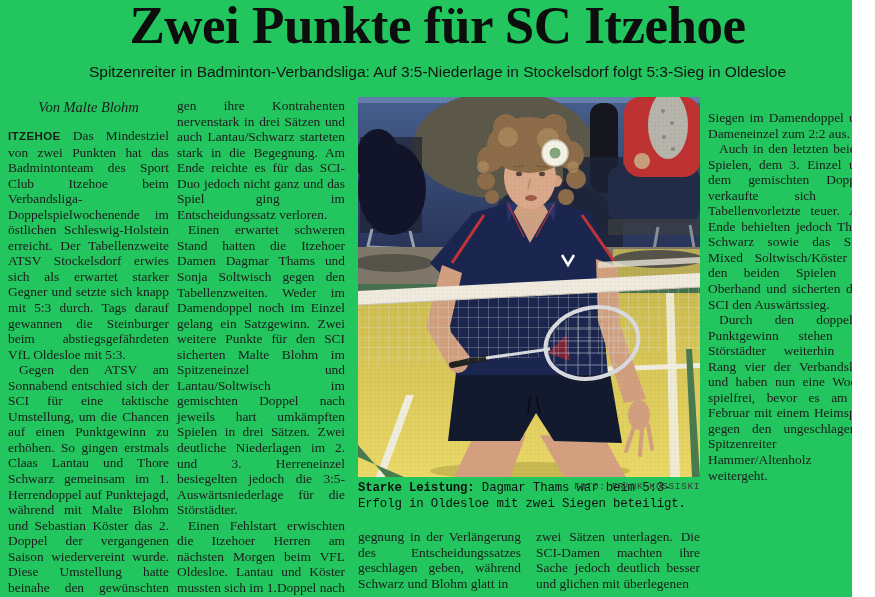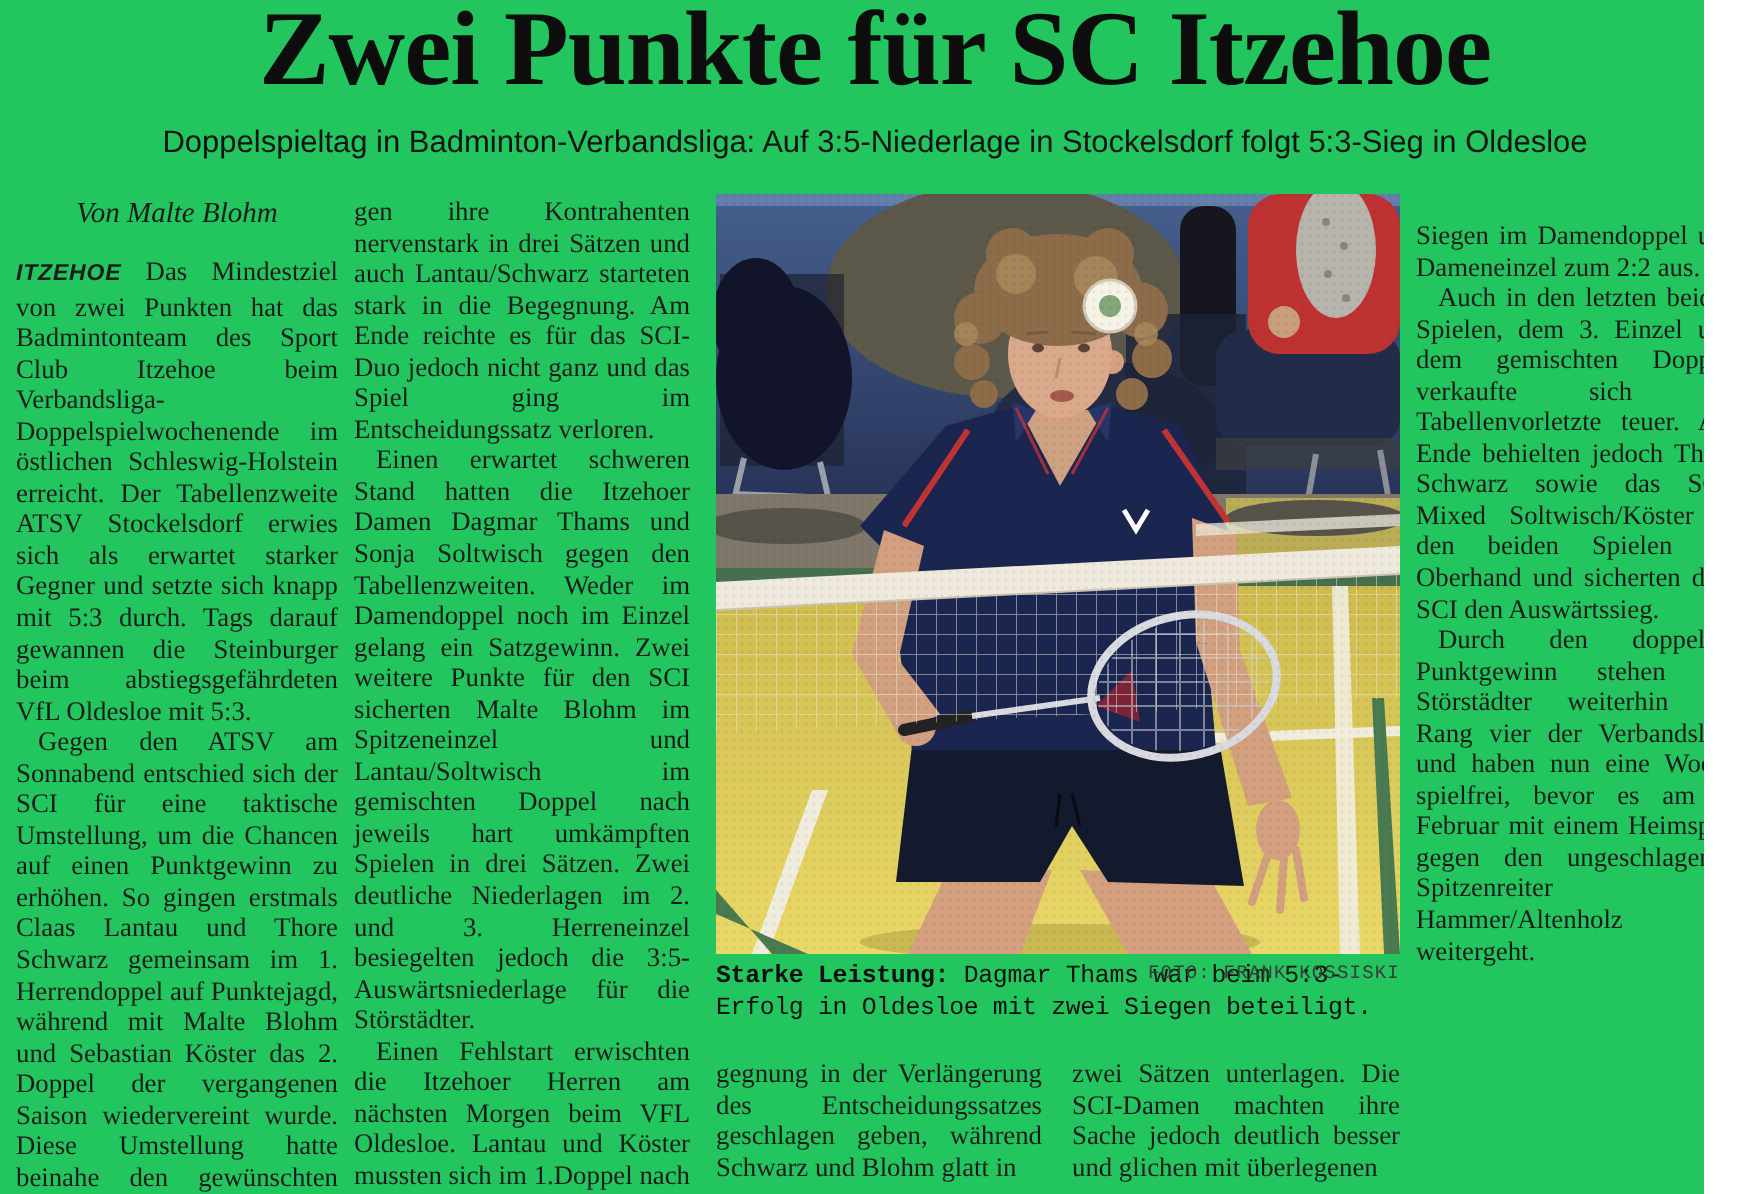--- a/index.html
+++ b/index.html
@@ -21,21 +21,21 @@
   .col {
     position:absolute; text-align:justify;
     font-size:13.4px; line-height:15.55px; color:#1c1c1c;
     hyphens:auto; -webkit-hyphens:auto;
   }
   .col p { margin:0; }
   p.ind { text-indent:11px; }
   .byline { font-style:italic; font-size:14.5px; line-height:16px; margin:1px 0 13px 0; text-align:center; }
   .dateline {
     font-family:"Liberation Sans", sans-serif; font-weight:700;
-    font-size:11.5px; letter-spacing:0.4px;font-style:italic;
+    font-size:11.5px; letter-spacing:0.4px;
   }
   .col1 { left:8px;   top:98px;  width:161px; height:497px; }
   .col2 { left:177px; top:98px;  width:168px; height:497px; }
   .col5 { left:708px; top:110px;  width:161px; height:497px; }
   .subA { left:358px; top:529px; width:163px; height:67px; overflow:hidden; }
   .subB { left:536px; top:529px; width:164px; height:67px; overflow:hidden; }
   figure.photo { position:absolute; left:358px; top:97px; width:342px; margin:0; }
   figure.photo svg { display:block; }
   .caption {
     position:relative; margin-top:3px; text-align:left;
@@ -47,21 +47,21 @@
     position:absolute; right:0; bottom:17px;
     font-size:9.5px; letter-spacing:0.6px; color:#3a3a3a; font-weight:400;
   }
 </style>
 </head>
 <body>
 
 <div class="page">
 
   <h1 class="headline">Zwei Punkte für SC Itzehoe</h1>
-  <div class="subheadline">Doppelspieltag in Badminton-Verbandsliga: Auf 3:5-Niederlage in Stockelsdorf folgt 5:3-Sieg in Oldesloe</div>
+  <div class="subheadline">Spitzenreiter in Badminton-Verbandsliga: Auf 3:5-Niederlage in Stockelsdorf folgt 5:3-Sieg in Oldesloe</div>
 
   <div class="col col1">
     <div class="byline">Von Malte Blohm</div>
     <p><strong class="dateline">ITZEHOE</strong><span> Das Mindestziel von zwei Punkten hat das Badmintonteam des Sport Club Itzehoe beim Verbandsliga-Doppelspielwochenende im östlichen Schleswig-Holstein erreicht. Der Tabellenzweite ATSV Stockelsdorf erwies sich als erwartet starker Gegner und setzte sich knapp mit 5:3 durch. Tags darauf gewannen die Steinburger beim abstiegsgefährdeten VfL Oldesloe mit 5:3.</span></p>
     <p class="ind">Gegen den ATSV am Sonnabend entschied sich der SCI für eine taktische Umstellung, um die Chancen auf einen Punktgewinn zu erhöhen. So gingen erstmals Claas Lantau und Thore Schwarz gemeinsam im 1. Herrendoppel auf Punktejagd, während mit Malte Blohm und Sebastian Köster das 2. Doppel der vergangenen Saison wiedervereint wurde. Diese Umstellung hatte beinahe den gewünschten Erfolg. Blohm/Köster schlu-</p>
   </div>
 
   <div class="col col2">
     <p>gen ihre Kontrahenten nervenstark in drei Sätzen und auch Lantau/Schwarz starteten stark in die Begegnung. Am Ende reichte es für das SCI-Duo jedoch nicht ganz und das Spiel ging im Entscheidungssatz verloren.</p>
     <p class="ind">Einen erwartet schweren Stand hatten die Itzehoer Damen Dagmar Thams und Sonja Soltwisch gegen den Tabellenzweiten. Weder im Damendoppel noch im Einzel gelang ein Satzgewinn. Zwei weitere Punkte für den SCI sicherten Malte Blohm im Spitzeneinzel und Lantau/Soltwisch im gemischten Doppel nach jeweils hart umkämpften Spielen in drei Sätzen. Zwei deutliche Niederlagen im 2. und 3. Herreneinzel besiegelten jedoch die 3:5-Auswärtsniederlage für die Störstädter.</p>

